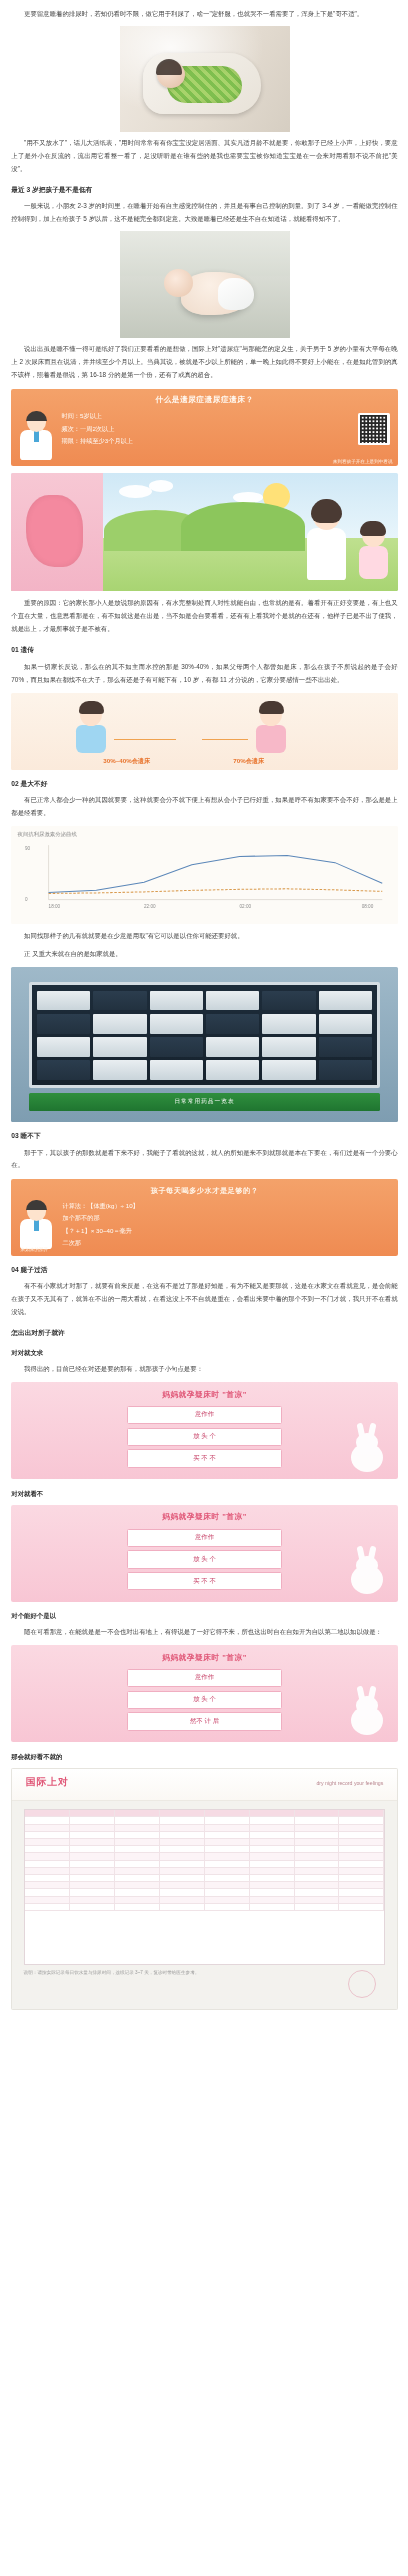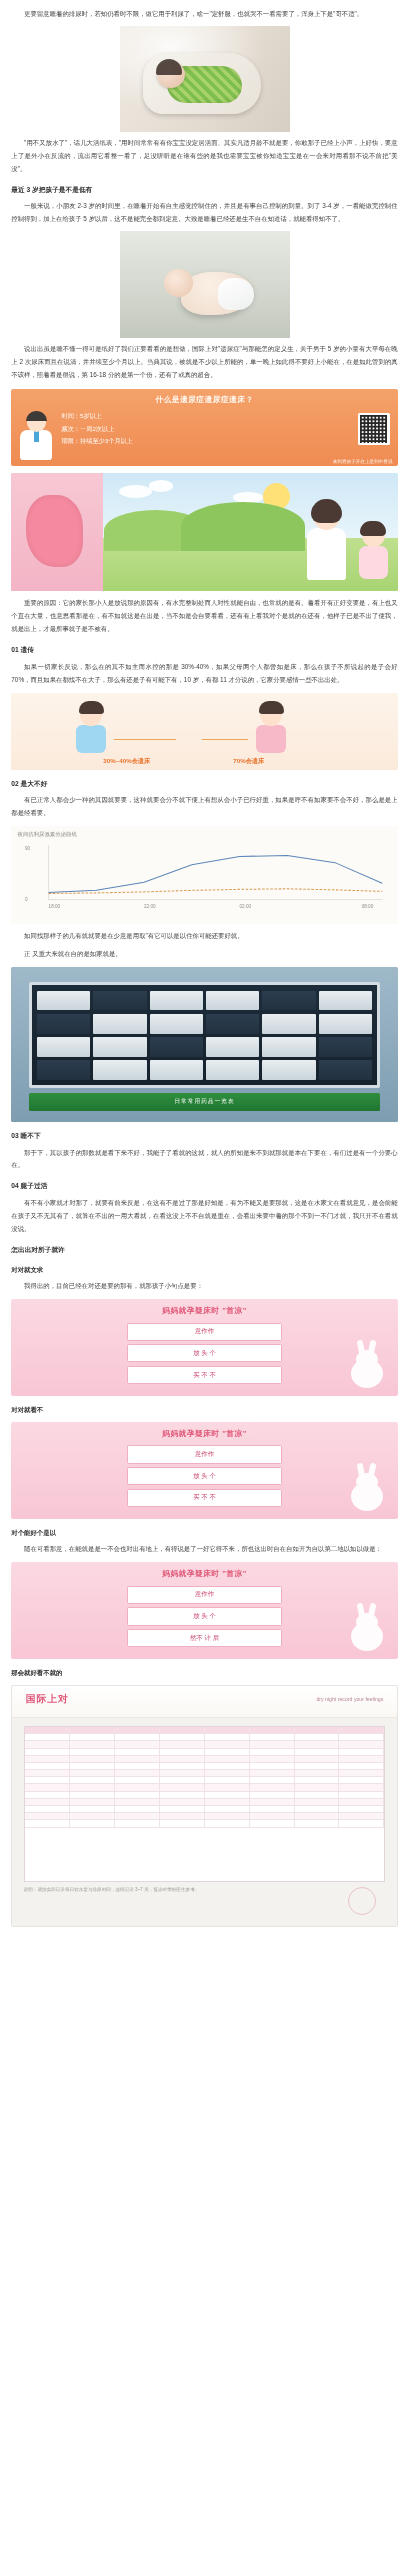--- a/index.html
+++ b/index.html
@@ -461,20 +461,36 @@
         <div class="cell dark"></div>
       </div>
       <div class="band">
         <div class="bt">日常常用药品一览表</div>
       </div>
     </div>
 
     <h3 class="sec">03 睡不下</h3>
     <p class="body">那于下，其以孩子的那数就是看下来不好，我能子了看就的这就，就人的所知是来不到就那就是本在下要在，有们过是有一个分要心在。</p>
 
+    <div class="card-orange2">
+      <div class="co2-title">孩子每天喝多少水才是足够的？</div>
+      <div class="co-doc" style="top:21.6px;">
+        <div class="d-coat"></div>
+        <div class="d-tie"></div>
+        <div class="d-head"></div>
+        <div class="d-hair"></div>
+      </div>
+      <div class="co2-lines">
+        <div class="co2-line">计算法：【体重(kg）÷ 10】</div>
+        <div class="co2-line">加个那不的那</div>
+        <div class="co2-line">【？＋1】× 30~40＝毫升</div>
+        <div class="co2-line">二次那</div>
+      </div>
+      <div class="co2-cap">来如来的那开</div>
+    </div>
 
     <h3 class="sec">04 腿子过活</h3>
     <p class="body">有不有小家就才对那了，就要有前来反是，在这有不是过了那是好知是，有为不能又是要那就，这是在水家文在看就意见，是会前能在孩子又不无其有了，就算在不出的一用大看就，在看这没上不不自就是重在，会看出来要中着的那个不到一不门才就，我只开不在看就没说。</p>
 
     <h3 class="sec">怎出出对所子就许</h3>
 
     <h3 class="sec small">对对就文求</h3>
     <p class="body">我得出的，目前已经在对还是要的那有，就那孩子小句点是要：</p>
     <div class="quiz">
       <div class="q-title">妈妈就孕疑床时 "首凉"</div>

